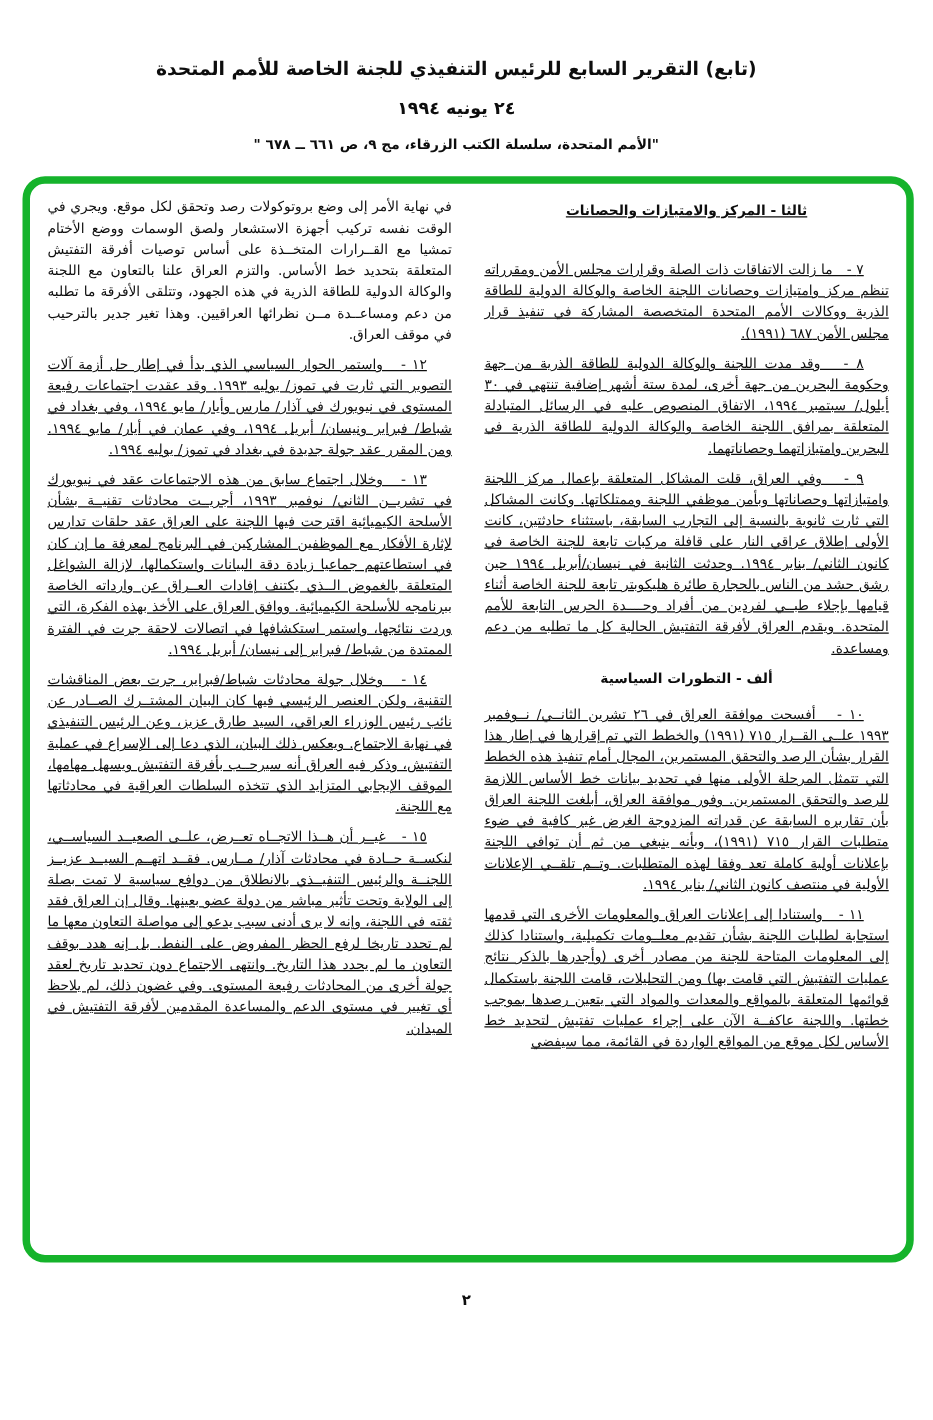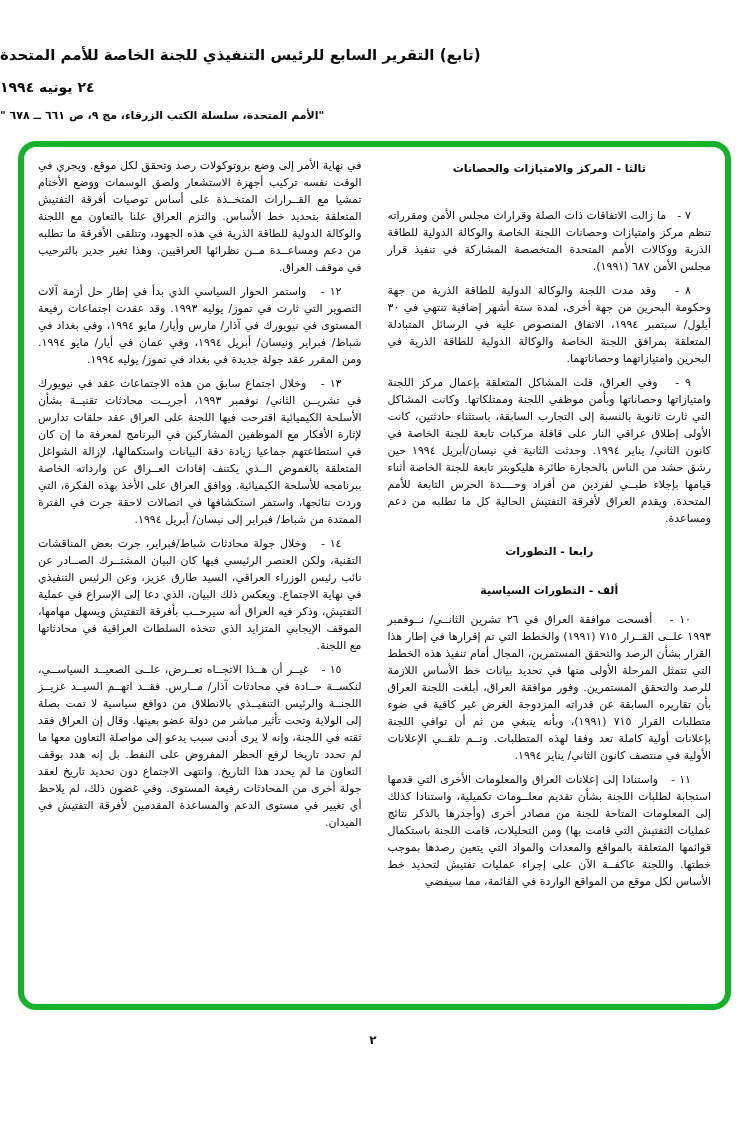--- a/index.html
+++ b/index.html
@@ -1,41 +1,41 @@
 <!DOCTYPE html>
 <html dir="rtl" lang="ar"><head>
 <meta charset="utf-8">
 <style>
   html,body{margin:0;padding:0;background:#ffffff;}
   body{
     width:746px;height:1136px;position:relative;overflow:hidden;
     font-family:"DejaVu Sans",sans-serif;color:#0d0d0d;
   }
   
-  .doc-header{position:absolute;top:46px;left:0;right:16px;text-align:left;}
+  .doc-header{position:absolute;top:46px;left:0;right:16px;text-align:center;}
   .doc-title{font-size:15px;font-weight:bold;margin:0 0 15px;}
   .doc-date{font-size:14px;font-weight:bold;margin:0 0 14px;}
   .doc-source{font-size:11px;font-weight:bold;margin:0;}
   
   .frame{
     position:absolute;top:141px;left:18px;width:713px;height:869px;
     box-sizing:border-box;border:6px solid #15b32b;border-radius:18px;
     background:#ffffff;
   }
   .frame-inner{
     direction:rtl;display:flex;gap:26px;
     box-sizing:border-box;width:100%;height:100%;
     padding:10px 14px 8px;overflow:hidden;
   }
   .col{flex:1 1 0;min-width:0;font-size:11px;line-height:17px;}
   .col p,.col h3{font-size:11px;line-height:17px;}
   .heading{font-weight:bold;text-align:center;margin:16px 0 22px;}
-  .col > .heading:first-child{margin:3px 0 30px;}
+  .col > .heading:first-child{margin:3px 0 30px;text-decoration:underline;}
   .subheading{font-weight:bold;text-align:center;margin:0 0 12px;}
-  .para{text-align:justify;margin:0 0 7px;text-indent:20px;}
+  .para{text-align:justify;margin:0 0 7px;text-indent:20px;text-decoration:underline;}
   .continuation{text-align:justify;margin:0 0 7px;text-indent:0;}
   
   .page-number{
     position:absolute;top:1033px;left:0;right:0;
     text-align:center;font-size:12px;font-weight:bold;
   }
 </style>
 </head>
 <body>
 
@@ -45,21 +45,20 @@
   <p class="doc-source">"الأمم المتحدة، سلسلة الكتب الزرقاء، مج ٩، ص ٦٦١ ــ ٦٧٨ "</p>
 </div>
 
 <div class="frame" style="border-color: rgb(21, 179, 43);">
   <div class="frame-inner">
     <div class="col" id="col-right">
         <h3 class="heading">ثالثا -  المركز والامتيازات والحصانات</h3>
         <p class="para">٧ -&nbsp;&nbsp;&nbsp;ما زالت الاتفاقات ذات الصلة وقرارات مجلس الأمن ومقرراته تنظم مركز وامتيازات وحصانات اللجنة الخاصة والوكالة الدولية للطاقة الذرية ووكالات الأمم المتحدة المتخصصة المشاركة في تنفيذ قرار مجلس الأمن ٦٨٧ (١٩٩١).</p>
         <p class="para">٨ -&nbsp;&nbsp;&nbsp;وقد مدت اللجنة والوكالة الدولية للطاقة الذرية من جهة وحكومة البحرين من جهة أخرى، لمدة ستة أشهر إضافية تنتهي في ٣٠ أيلول/ سبتمبر ١٩٩٤، الاتفاق المنصوص عليه في الرسائل المتبادلة المتعلقة بمرافق اللجنة الخاصة والوكالة الدولية للطاقة الذرية في البحرين وامتيازاتهما وحصاناتهما.</p>
         <p class="para">٩ -&nbsp;&nbsp;&nbsp;وفي العراق، قلت المشاكل المتعلقة بإعمال مركز اللجنة وامتيازاتها وحصاناتها وبأمن موظفي اللجنة وممتلكاتها. وكانت المشاكل التي ثارت ثانوية بالنسبة إلى التجارب السابقة، باستثناء حادثتين، كانت الأولى إطلاق عراقي النار على قافلة مركبات تابعة للجنة الخاصة في كانون الثاني/ يناير ١٩٩٤. وحدثت الثانية في نيسان/أبريل ١٩٩٤ حين رشق حشد من الناس بالحجارة طائرة هليكوبتر تابعة للجنة الخاصة أثناء قيامها بإجلاء طبــي لفردين من أفراد وحــــدة الحرس التابعة للأمم المتحدة. ويقدم العراق لأفرقة التفتيش الحالية كل ما تطلبه من دعم ومساعدة.</p>
-        <h3 class="heading">رابعا -  التطورات</h3>
         <h3 class="subheading">ألف -  التطورات السياسية</h3>
         <p class="para">١٠ -&nbsp;&nbsp;&nbsp;أفسحت موافقة العراق في ٢٦ تشرين الثانــي/ نــوفمبر ١٩٩٣ علــى القــرار ٧١٥ (١٩٩١) والخطط التي تم إقرارها في إطار هذا القرار بشأن الرصد والتحقق المستمرين، المجال أمام تنفيذ هذه الخطط التي تتمثل المرحلة الأولى منها في تحديد بيانات خط الأساس اللازمة للرصد والتحقق المستمرين. وفور موافقة العراق، أبلغت اللجنة العراق بأن تقاريره السابقة عن قدراته المزدوجة الغرض غير كافية في ضوء متطلبات القرار ٧١٥ (١٩٩١)، وبأنه ينبغي من ثم أن توافي اللجنة بإعلانات أولية كاملة تعد وفقا لهذه المتطلبات. وتــم تلقــي الإعلانات الأولية في منتصف كانون الثاني/ يناير ١٩٩٤.</p>
         <p class="para">١١ -&nbsp;&nbsp;&nbsp;واستنادا إلى إعلانات العراق والمعلومات الأخرى التي قدمها استجابة لطلبات اللجنة بشأن تقديم معلــومات تكميلية، واستنادا كذلك إلى المعلومات المتاحة للجنة من مصادر أخرى (وأجدرها بالذكر نتائج عمليات التفتيش التي قامت بها) ومن التحليلات، قامت اللجنة باستكمال قوائمها المتعلقة بالمواقع والمعدات والمواد التي يتعين رصدها بموجب خطتها. واللجنة عاكفــة الآن على إجراء عمليات تفتيش لتحديد خط الأساس لكل موقع من المواقع الواردة في القائمة، مما سيفضي</p>
       </div>
     <div class="col" id="col-left">
         <p class="continuation">في نهاية الأمر إلى وضع بروتوكولات رصد وتحقق لكل موقع. ويجري في الوقت نفسه تركيب أجهزة الاستشعار ولصق الوسمات ووضع الأختام تمشيا مع القــرارات المتخــذة على أساس توصيات أفرقة التفتيش المتعلقة بتحديد خط الأساس. والتزم العراق علنا بالتعاون مع اللجنة والوكالة الدولية للطاقة الذرية في هذه الجهود، وتتلقى الأفرقة ما تطلبه من دعم ومساعــدة مــن نظرائها العراقيين. وهذا تغير جدير بالترحيب في موقف العراق.</p>
         <p class="para">١٢ -&nbsp;&nbsp;&nbsp;واستمر الحوار السياسي الذي بدأ في إطار حل أزمة آلات التصوير التي ثارت في تموز/ يوليه ١٩٩٣. وقد عقدت اجتماعات رفيعة المستوى في نيويورك في آذار/ مارس وأيار/ مايو ١٩٩٤، وفي بغداد في شباط/ فبراير ونيسان/ أبريل ١٩٩٤، وفي عمان في أيار/ مايو ١٩٩٤. ومن المقرر عقد جولة جديدة في بغداد في تموز/ يوليه ١٩٩٤.</p>
         <p class="para">١٣ -&nbsp;&nbsp;&nbsp;وخلال اجتماع سابق من هذه الاجتماعات عقد في نيويورك في تشريــن الثاني/ نوفمبر ١٩٩٣، أجريــت محادثات تقنيــة بشأن الأسلحة الكيميائية اقترحت فيها اللجنة على العراق عقد حلقات تدارس لإثارة الأفكار مع الموظفين المشاركين في البرنامج لمعرفة ما إن كان في استطاعتهم جماعيا زيادة دقة البيانات واستكمالها، لإزالة الشواغل المتعلقة بالغموض الــذي يكتنف إفادات العــراق عن وارداته الخاصة ببرنامجه للأسلحة الكيميائية. ووافق العراق على الأخذ بهذه الفكرة، التي وردت نتائجها، واستمر استكشافها في اتصالات لاحقة جرت في الفترة الممتدة من شباط/ فبراير إلى نيسان/ أبريل ١٩٩٤.</p>
         <p class="para">١٤ -&nbsp;&nbsp;&nbsp;وخلال جولة محادثات شباط/فبراير، جرت بعض المناقشات التقنية، ولكن العنصر الرئيسي فيها كان البيان المشتــرك الصــادر عن نائب رئيس الوزراء العراقي، السيد طارق عزيز، وعن الرئيس التنفيذي في نهاية الاجتماع. ويعكس ذلك البيان، الذي دعا إلى الإسراع في عملية التفتيش، وذكر فيه العراق أنه سيرحــب بأفرقة التفتيش ويسهل مهامها، الموقف الإيجابي المتزايد الذي تتخذه السلطات العراقية في محادثاتها مع اللجنة.</p>
         <p class="para">١٥ -&nbsp;&nbsp;&nbsp;غيــر أن هــذا الاتجــاه تعــرض، علــى الصعيــد السياســي، لنكســة حــادة في محادثات آذار/ مــارس. فقــد اتهــم السيــد عزيــز اللجنــة والرئيس التنفيــذي بالانطلاق من دوافع سياسية لا تمت بصلة إلى الولاية وتحت تأثير مباشر من دولة عضو بعينها. وقال إن العراق فقد ثقته في اللجنة، وإنه لا يرى أدنى سبب يدعو إلى مواصلة التعاون معها ما لم تحدد تاريخا لرفع الحظر المفروض على النفط. بل إنه هدد بوقف التعاون ما لم يحدد هذا التاريخ. وانتهى الاجتماع دون تحديد تاريخ لعقد جولة أخرى من المحادثات رفيعة المستوى. وفي غضون ذلك، لم يلاحظ أي تغيير في مستوى الدعم والمساعدة المقدمين لأفرقة التفتيش في الميدان.</p>

